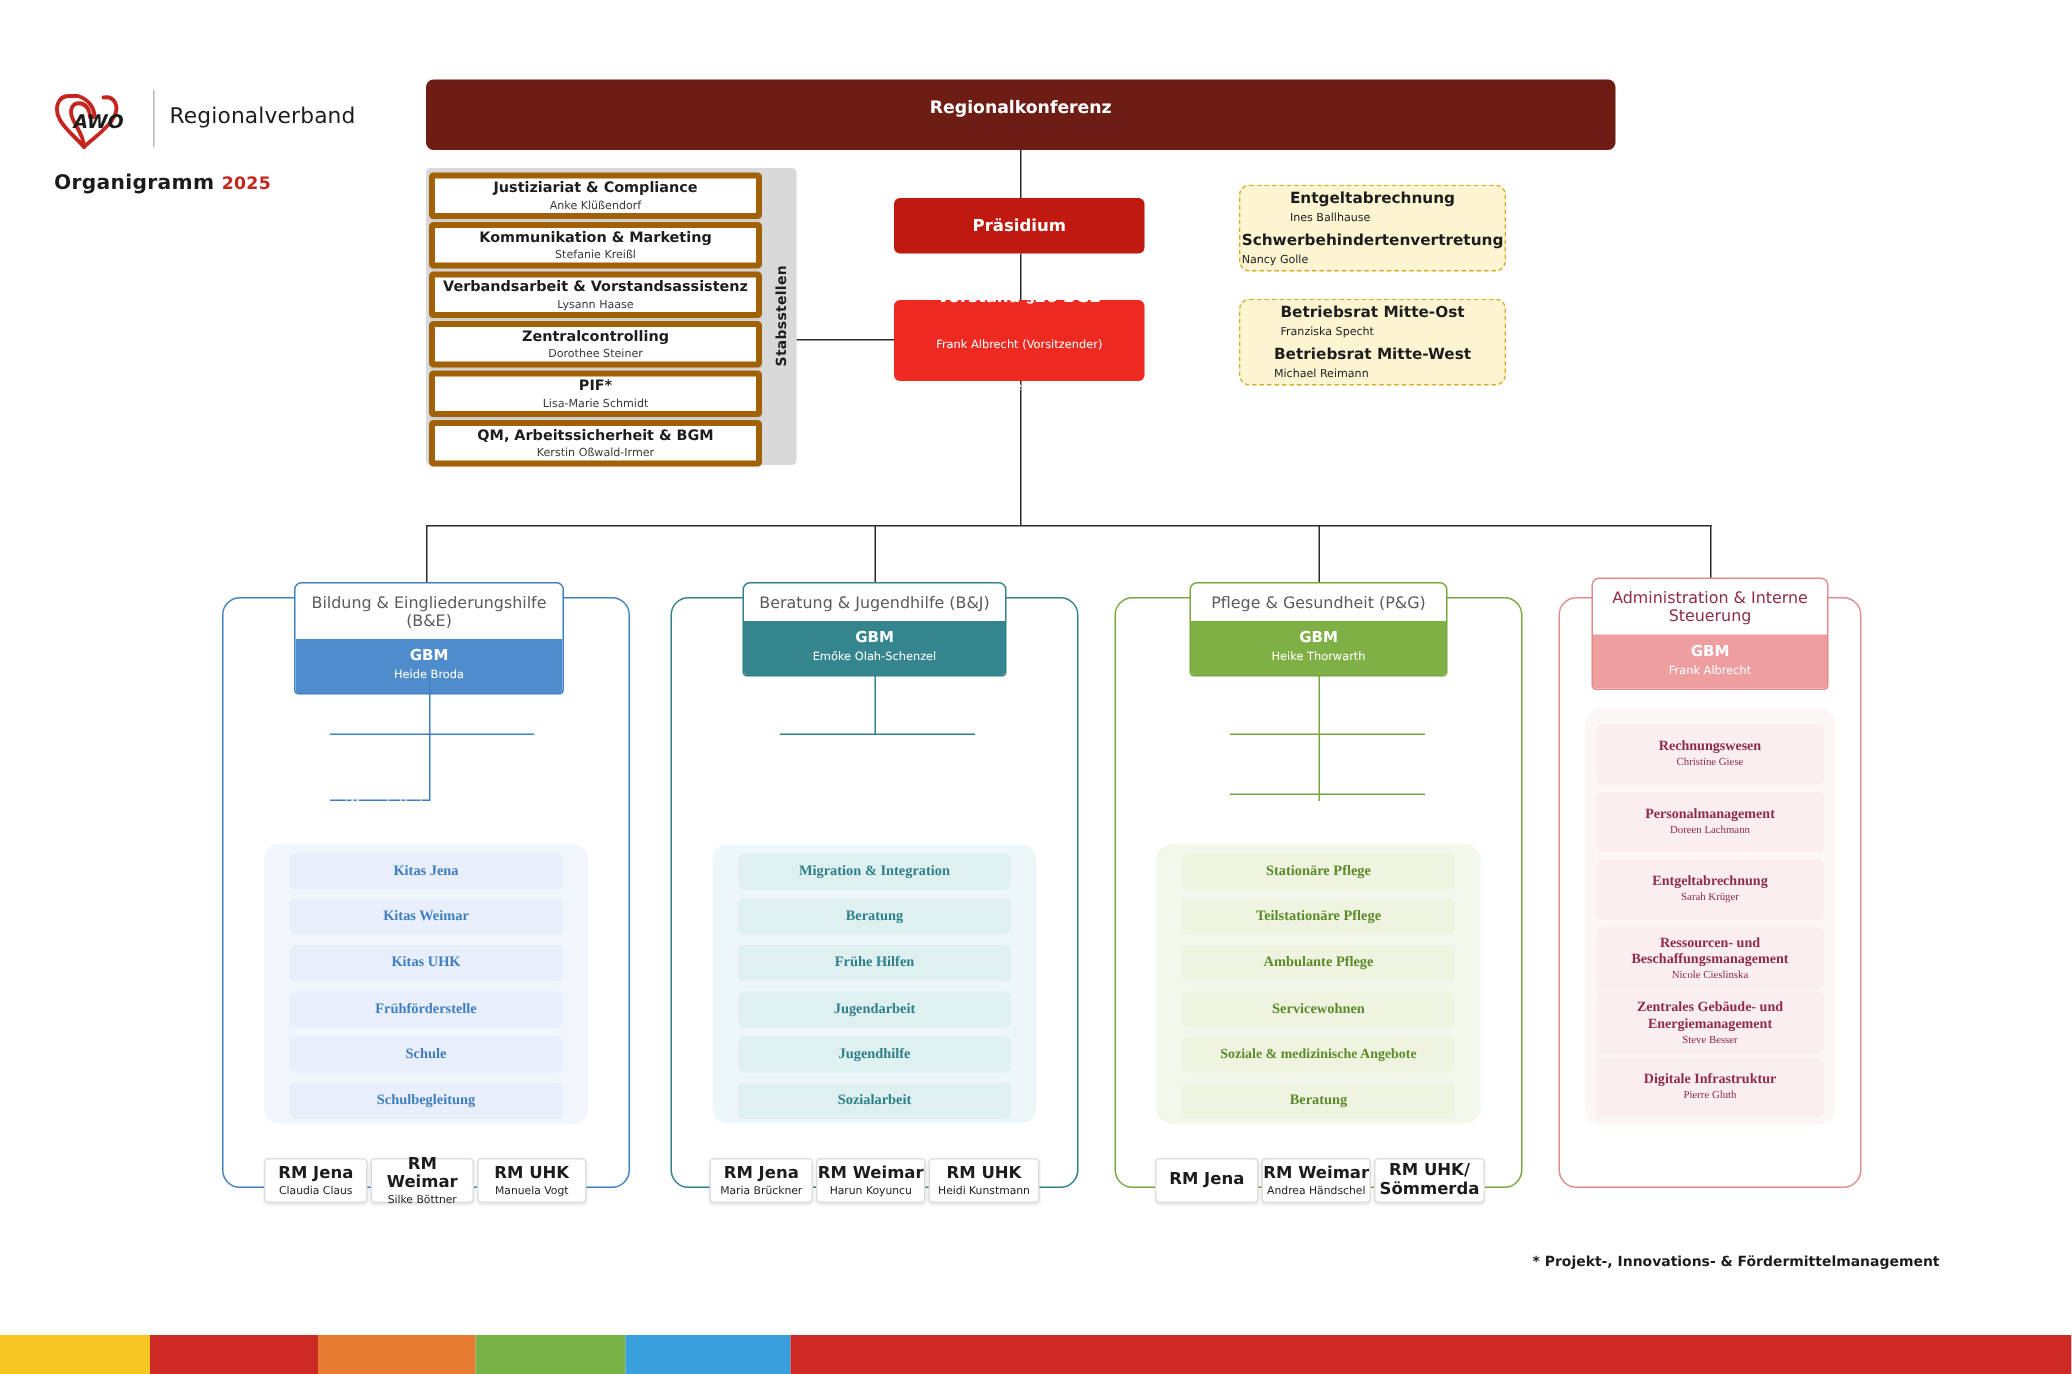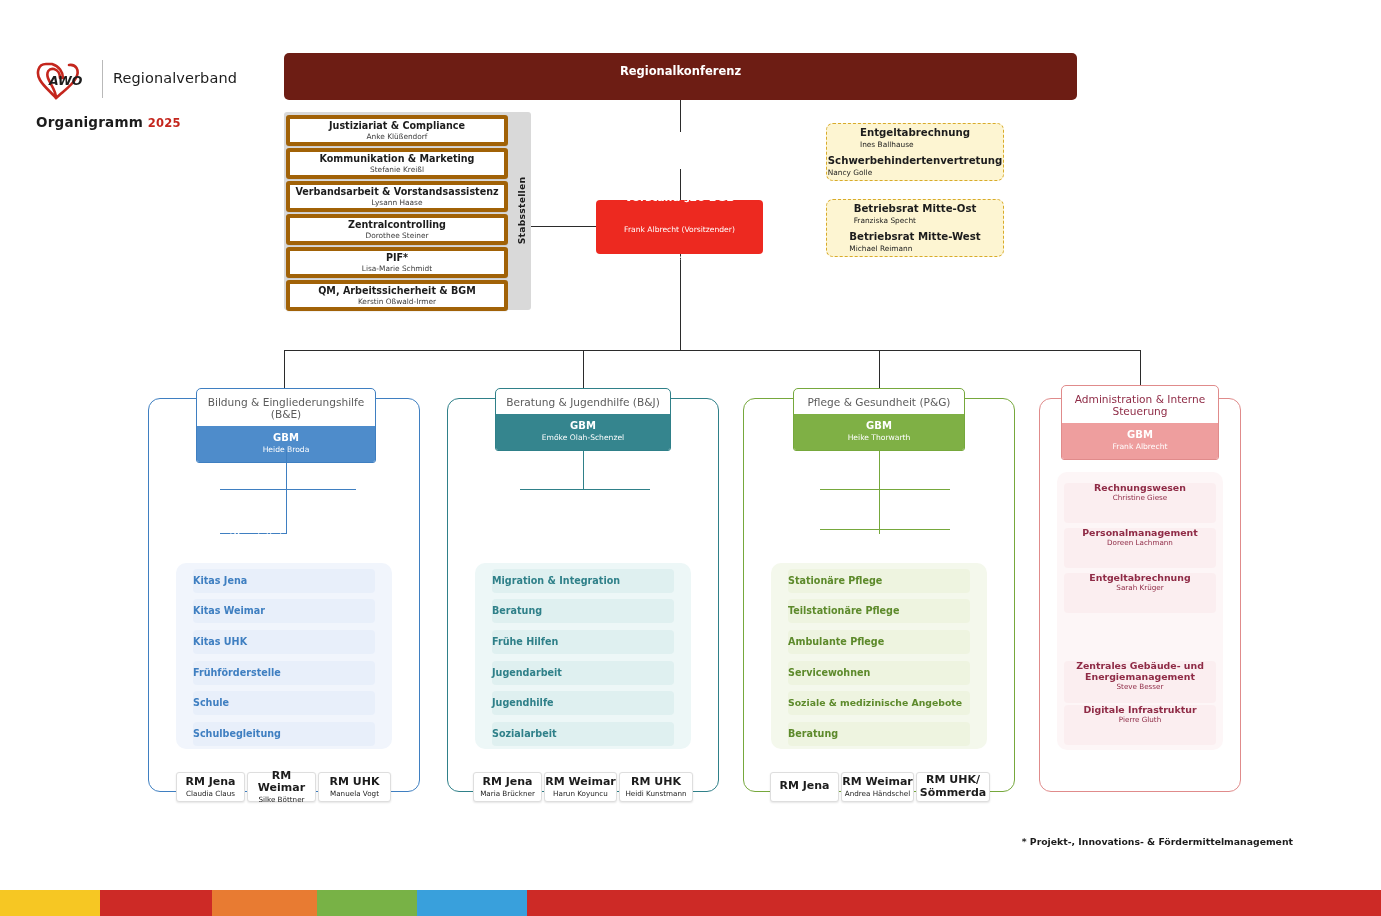--- a/index.html
+++ b/index.html
@@ -76,21 +76,21 @@
   .dept-head .gbm .sub { font-size: 7.6px; }
 
   .role { position:absolute; border-radius: 4px; color:#fff;
           display:flex; flex-direction:column; align-items:center; justify-content:center;
           text-align:center; }
   .role .ttl { font-size: 9.4px; }
   .role .sub { font-size: 7.2px; }
 
   .svc-panel { position:absolute; border-radius: 10px; }
   .svc { position:absolute; border-radius: 4px; display:flex; align-items:center;
-         text-align:center; font-weight:bold; line-height:1.15; }
+         justify-content:center; text-align:center; font-weight:bold; line-height:1.15;font-family:Liberation Serif, serif; }
 
   .rm-wrap { position:absolute; display:flex; gap: 2px; }
   .rm { background:#ffffff; border: 1px solid #dedede; border-radius: 3px;
         display:flex; flex-direction:column; align-items:center; justify-content:center;
         text-align:center; color:#1c1c1c; height: 30px;
         box-shadow: 0 1px 2px rgba(0,0,0,.10); }
   .rm .ttl { font-size: 11px; line-height:1.1; }
   .rm .sub { font-size: 7.2px; }
 
   
@@ -159,20 +159,23 @@
   <div class="ln ln-v" style="left:680px; top:254px; height:96px;"></div>
   <div class="ln ln-h" style="left:284px; top:350px; width:857px;"></div>
   <div class="ln ln-v" style="left:284px; top:350px; height:38px;"></div>
   <div class="ln ln-v" style="left:583px; top:350px; height:38px;"></div>
   <div class="ln ln-v" style="left:879px; top:350px; height:38px;"></div>
   <div class="ln ln-v" style="left:1140px; top:350px; height:38px;"></div>
 
   <div class="box" id="regionalkonferenz">
     <span class="ttl">Regionalkonferenz</span>
   </div>
+  <div class="box" id="praesidium">
+    <span class="ttl">Präsidium</span>
+  </div>
   <div class="box" id="vorstand">
     <span class="ttl">Vorstand §26 BGB</span>
     <span class="sub">Frank Albrecht (Vorsitzender)</span>
     <span class="sub" style="margin-top:0">Heide Broda (stellv. Vorsitzende)</span>
   </div>
 
   <div id="stabs-panel"></div>
   <div id="stabs-label">
     <span>Stabsstellen</span>
   </div>
@@ -370,20 +373,24 @@
     <span style="font-size:7.2px; font-weight:normal;">Christine Giese</span>
   </div>
   <div class="svc c-adm" style="left:1064px; top:528px; width:152px; height:40px; flex-direction:column; font-size:9.4px;">
     <span>Personalmanagement</span>
     <span style="font-size:7.2px; font-weight:normal;">Doreen Lachmann</span>
   </div>
   <div class="svc c-adm" style="left:1064px; top:573px; width:152px; height:40px; flex-direction:column; font-size:9.4px;">
     <span>Entgeltabrechnung</span>
     <span style="font-size:7.2px; font-weight:normal;">Sarah Krüger</span>
   </div>
+  <div class="svc c-adm" style="left:1064px; top:618px; width:152px; height:42px; flex-direction:column; font-size:9.4px; padding:0 6px;">
+    <span>Ressourcen- und Beschaffungsmanagement</span>
+    <span style="font-size:7.2px; font-weight:normal;">Nicole Cieslinska</span>
+  </div>
   <div class="svc c-adm" style="left:1064px; top:661px; width:152px; height:42px; flex-direction:column; font-size:9.4px; padding:0 6px;">
     <span>Zentrales Gebäude- und Energiemanagement</span>
     <span style="font-size:7.2px; font-weight:normal;">Steve Besser</span>
   </div>
   <div class="svc c-adm" style="left:1064px; top:705px; width:152px; height:40px; flex-direction:column; font-size:9.4px;">
     <span>Digitale Infrastruktur</span>
     <span style="font-size:7.2px; font-weight:normal;">Pierre Gluth</span>
   </div>
 
   <div id="footnote">* Projekt-, Innovations- &amp; Fördermittelmanagement</div>

